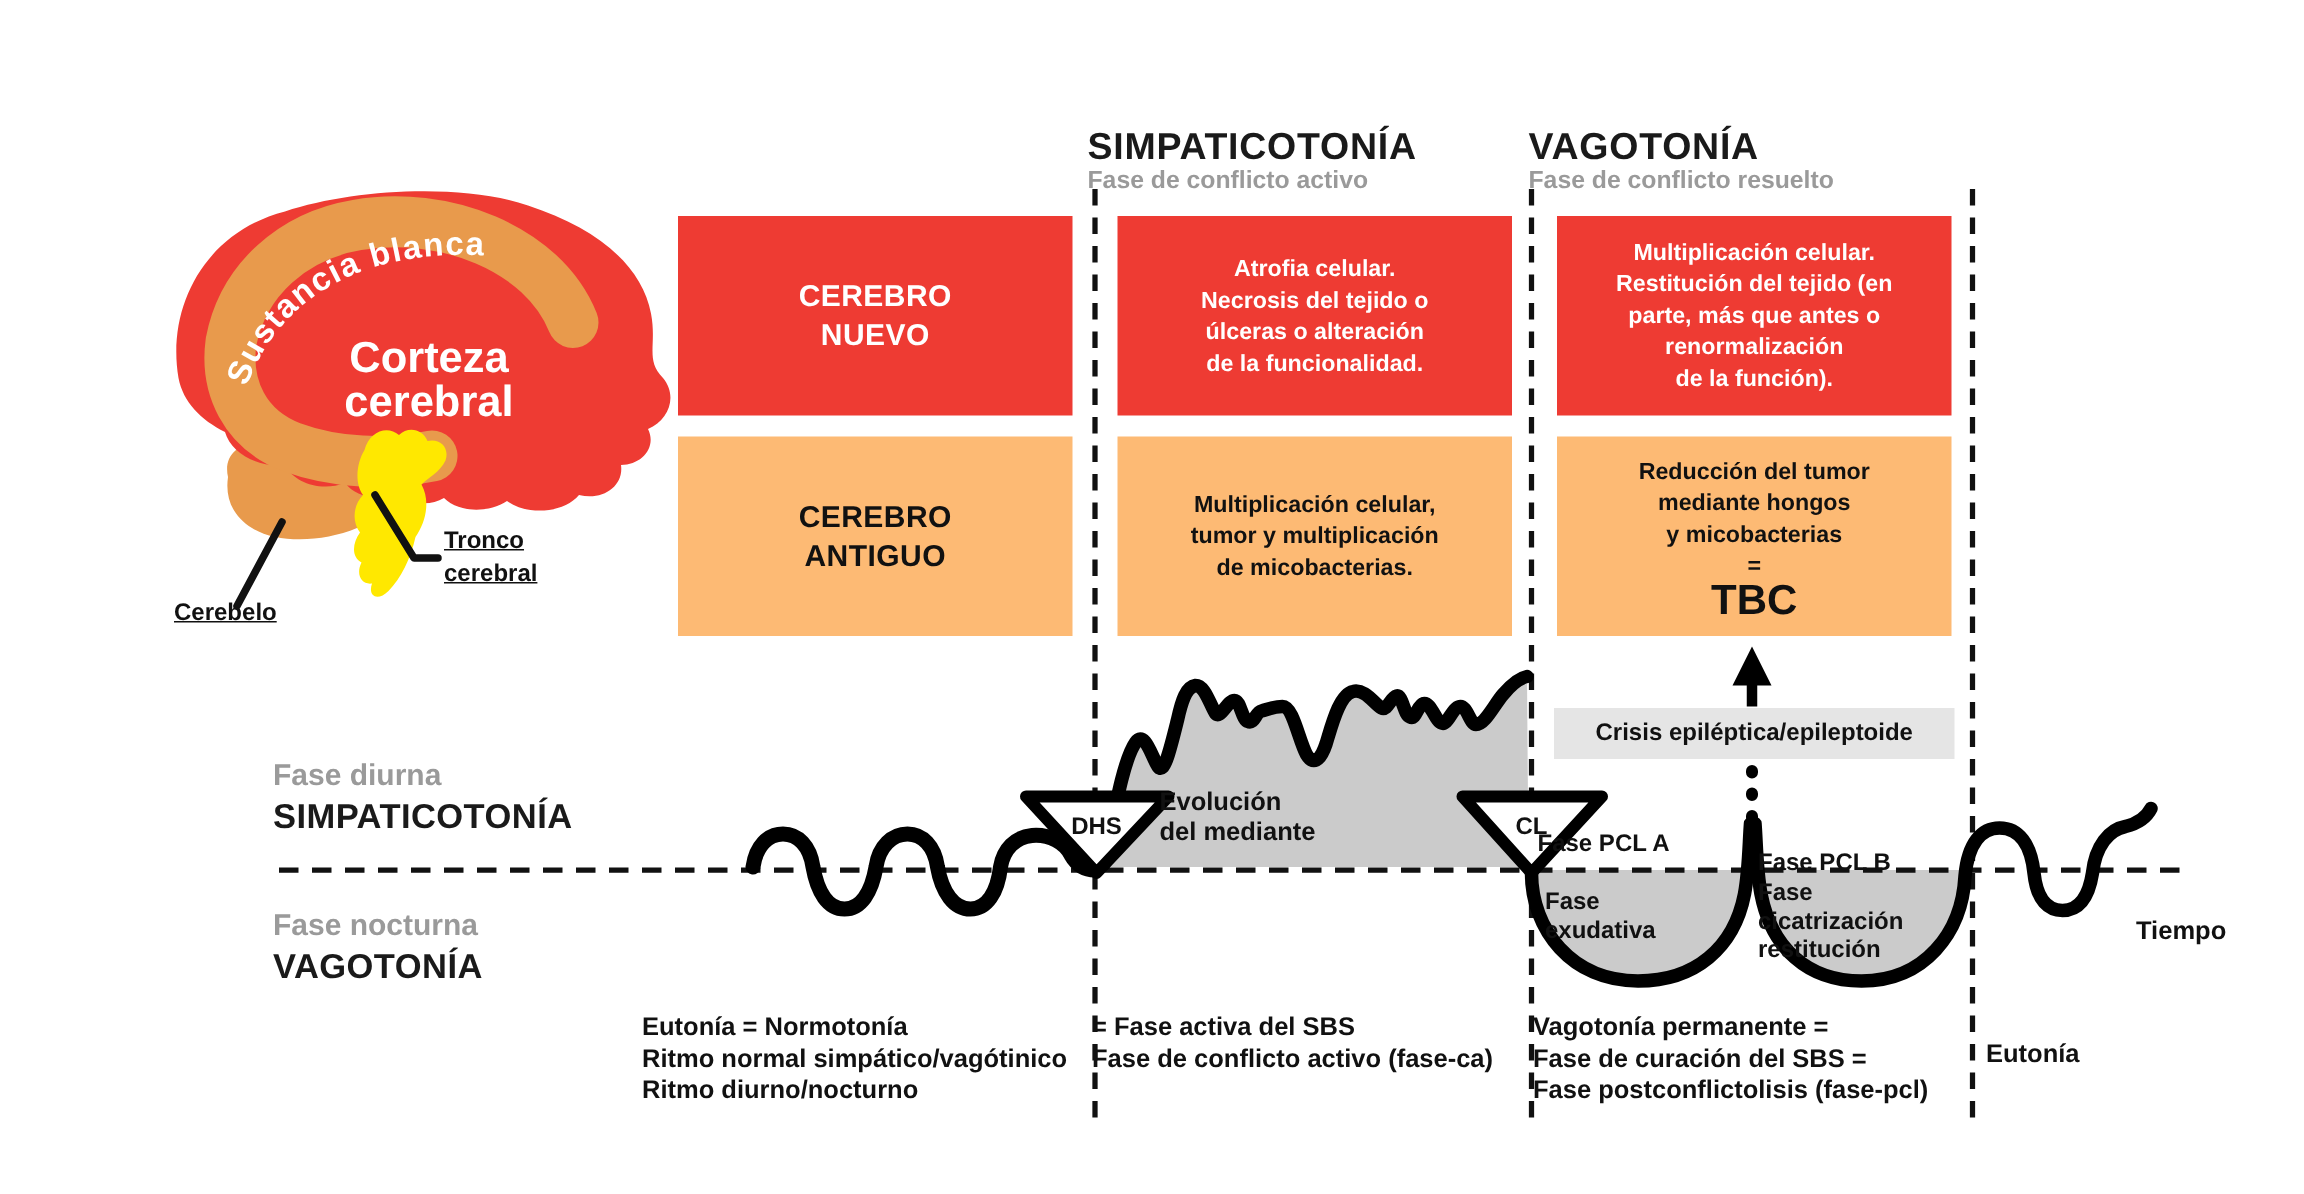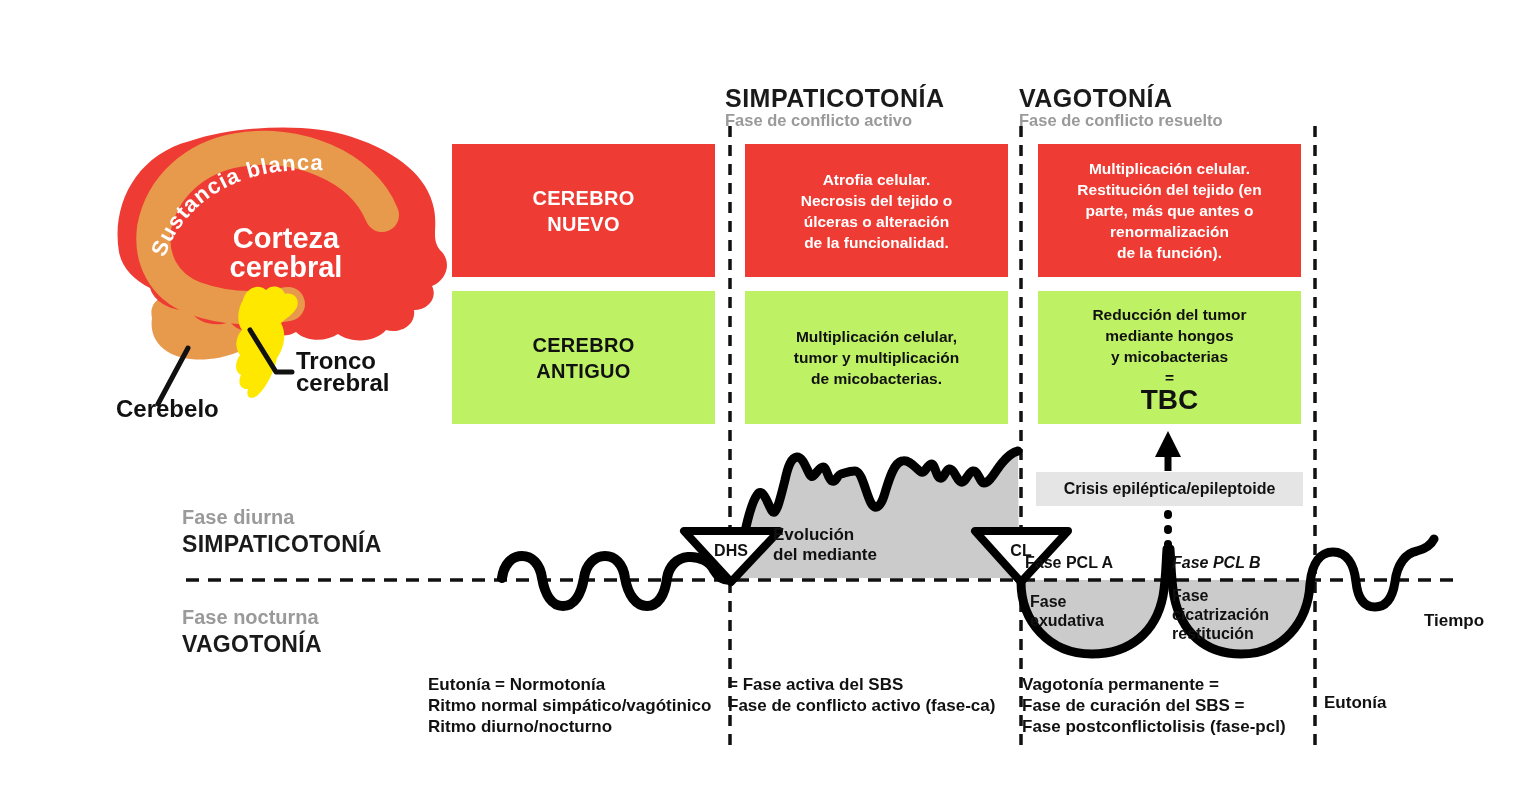--- a/index.html
+++ b/index.html
@@ -5,32 +5,32 @@
   html,body{margin:0;padding:0;background:#fff;}
   .stage{position:relative;width:1536px;height:796px;background:#fff;overflow:hidden;
          font-family:"Liberation Sans","DejaVu Sans",sans-serif;font-weight:700;color:#1a1a1a;}
   .abs{position:absolute;}
   .c{text-align:left;}
   .hdr-title{font-size:25px;letter-spacing:.5px;color:#1a1a1a;}
   .hdr-sub{font-size:16.5px;color:#9a9a9a;}
   .cell{display:flex;flex-direction:column;align-items:center;justify-content:center;
         width:263px;height:133px;text-align:center;}
   .cell.red{background:#EE3B33;color:#fff;}
-  .cell.yellow{background:#bef264;color:#111;}
+  .cell.yellow{background:#fdba74;color:#111;}
   .cell .big{font-size:20px;line-height:26px;letter-spacing:.3px;}
   .cell .body{font-size:15.5px;line-height:21px;}
   .tbc{font-size:28px;line-height:24px;}
   .crisis{background:#e5e5e5;display:flex;align-items:center;justify-content:center;
           font-size:16px;color:#111;}
   .lbl{font-size:16px;line-height:19px;color:#111;}
   .lbl17{font-size:17px;line-height:20px;color:#111;}
   .graylbl{font-size:20px;color:#9a9a9a;}
   .tonelbl{font-size:23px;color:#1a1a1a;letter-spacing:.3px;}
   .footer{font-size:17px;line-height:21px;color:#111;}
-  .brainlbl{font-size:24px;color:#111;line-height:22px;}
+  .brainlbl{font-size:16px;color:#111;line-height:22px;text-decoration:underline;}
   svg{position:absolute;left:0;top:0;}
   svg text{font-family:"Liberation Sans","DejaVu Sans",sans-serif;font-weight:700;}
 </style>
 </head>
 <body>
 
 <div class="stage">
 
   <svg width="1536" height="796" viewBox="0 0 1536 796">
 
@@ -155,21 +155,21 @@
   </svg>
 
   <div class="abs crisis" style="left:1036px;top:472px;width:267px;height:34px;">Crisis epiléptica/epileptoide</div>
 
   <div class="abs c lbl17" style="left:773px;top:525px;width:200px;">
     <div>Evolución</div>
     <div>del mediante</div>
   </div>
 
   <div class="abs c lbl" style="left:1025px;top:553px;width:140px;">Fase PCL A</div>
-  <div class="abs c lbl" style="left:1172px;top:553px;width:140px;font-style:italic;">Fase PCL B</div>
+  <div class="abs c lbl" style="left:1172px;top:566px;width:140px;">Fase PCL B</div>
 
   <div class="abs c lbl" style="left:1030px;top:592px;width:128px;">
     <div>Fase</div>
     <div>exudativa</div>
   </div>
   <div class="abs c lbl" style="left:1172px;top:586px;width:138px;">
     <div>Fase</div>
     <div>cicatrización</div>
     <div>restitución</div>
   </div>

